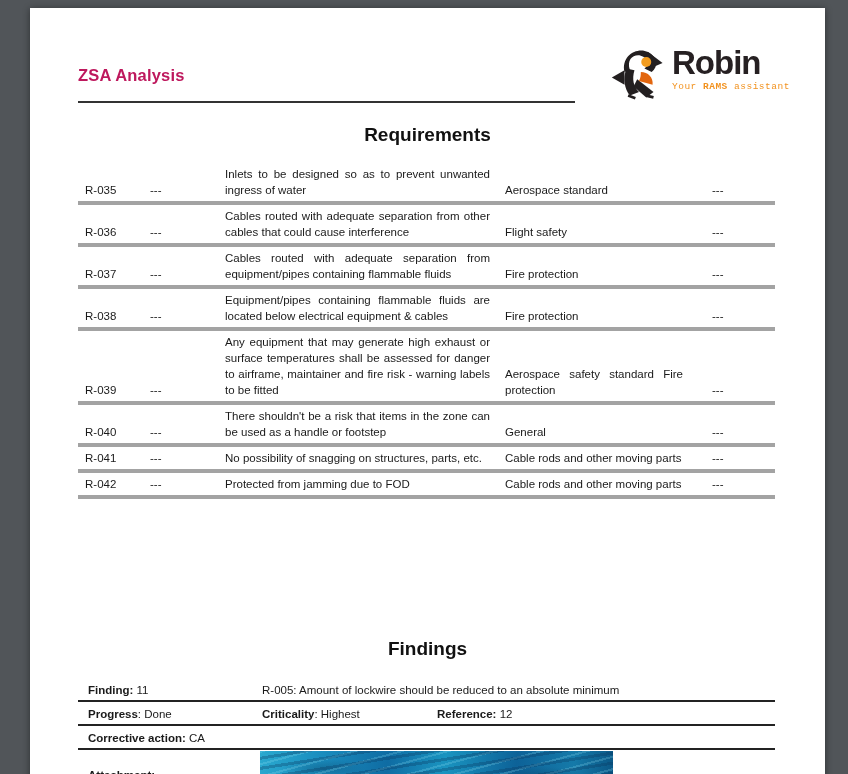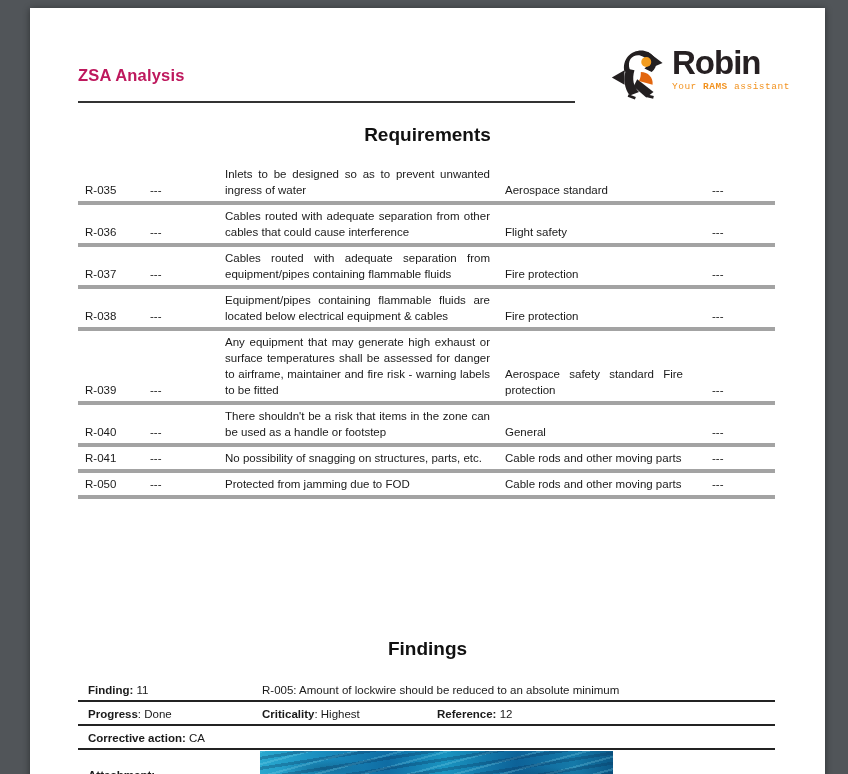--- a/index.html
+++ b/index.html
@@ -158,21 +158,21 @@
       <div class="c-ref">---</div>
     </div>
       <div class="req-row">
       <div class="c-id">R-041</div>
       <div class="c-rev">---</div>
       <div class="c-desc">No possibility of snagging on structures, parts, etc.</div>
       <div class="c-cat">Cable rods and other moving parts</div>
       <div class="c-ref">---</div>
     </div>
       <div class="req-row">
-      <div class="c-id">R-050</div>
+      <div class="c-id">R-042</div>
       <div class="c-rev">---</div>
       <div class="c-desc">Protected from jamming due to FOD</div>
       <div class="c-cat">Cable rods and other moving parts</div>
       <div class="c-ref">---</div>
     </div>
     </div>
 
   <div class="section-heading findings-heading">Findings</div>
 
   <div class="findings-table">

